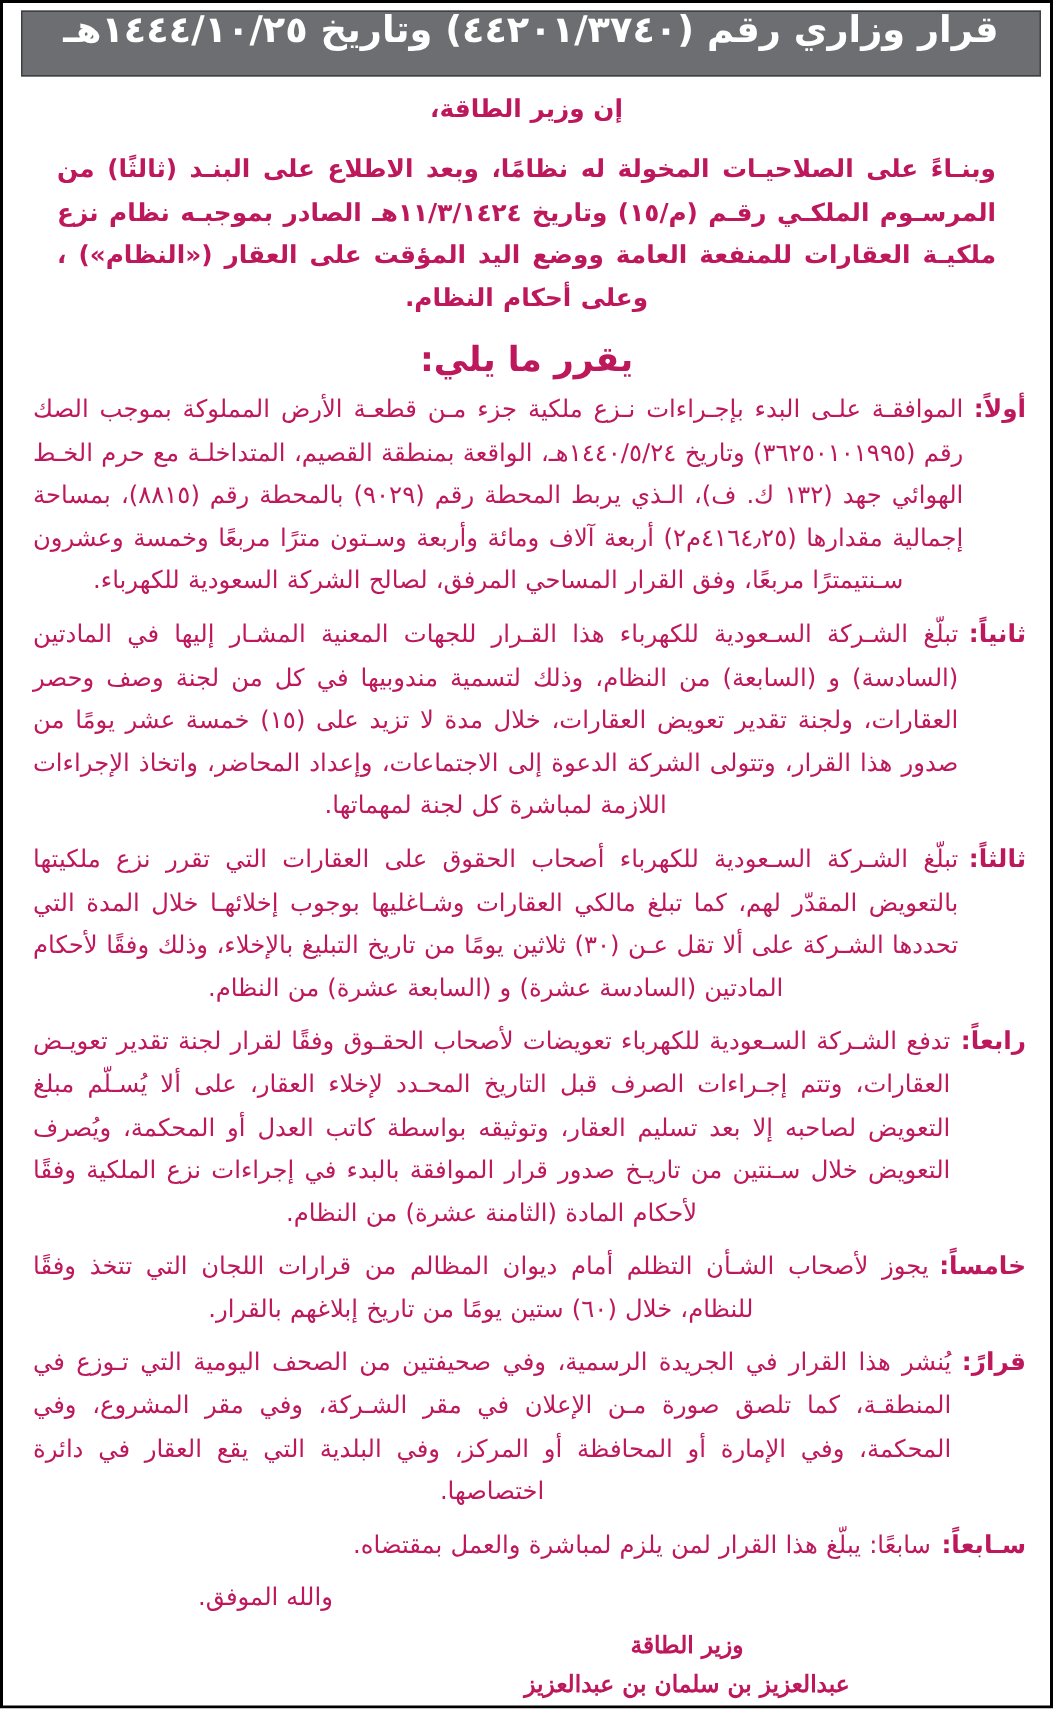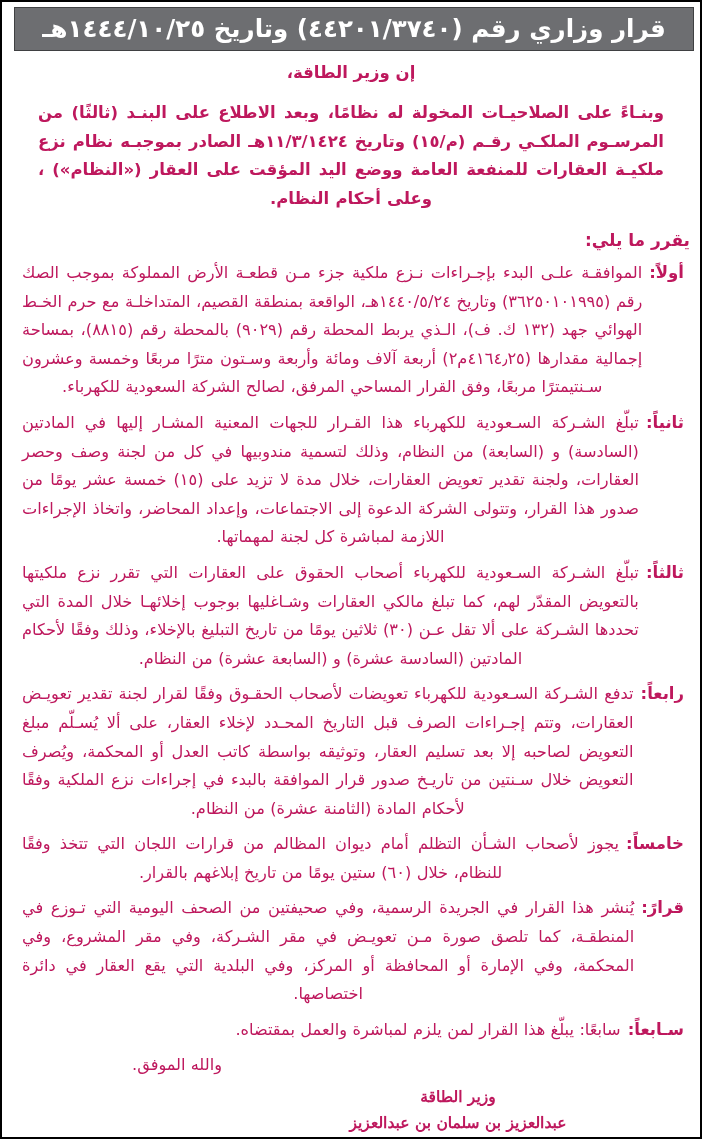--- a/index.html
+++ b/index.html
@@ -26,21 +26,21 @@
   .header-bar {
     position: absolute;
     top: 5px;
     right: 6px;
     left: 12px;
     height: 44px;
     background: #6d6e71;
     border: 1px solid #3f4042;
     box-sizing: border-box;
     display: flex;
-    align-items: center;
+    align-items: flex-start;
     justify-content: center;
   }
   .header-title {
     color: #ffffff;
     font-size: 24.5px;
     font-weight: bold;
     letter-spacing: -0.2px;
     white-space: nowrap;
     line-height: 1;
     direction: rtl;
@@ -73,22 +73,23 @@
     font-weight: bold;
     line-height: 28.5px;
     text-align: justify;
     text-align-last: center;
     margin: 12px;
     padding: 0 14px 0 14px;
     word-spacing: 0.5px;
   }
 
   .decrees-line {
-    font-size: 17px;
-    font-weight: bold;
+    font-size: 23px;
+    font-weight: bold;
+    text-align: center;
     line-height: 30px;
     margin: 2px 0 4px 0;
   }
 
   
   .clause {
     display: flex;
     flex-direction: row;
     align-items: flex-start;
     margin: 0 0 7px 0;
@@ -178,21 +179,21 @@
       <span class="clause-text">تدفع الشـركة السـعودية للكهرباء تعويضات لأصحاب الحقـوق وفقًا لقرار لجنة تقدير تعويـض العقارات، وتتم إجـراءات الصرف قبل التاريخ المحـدد لإخلاء العقار، على ألا يُسـلّم مبلغ التعويض لصاحبه إلا بعد تسليم العقار، وتوثيقه بواسطة كاتب العدل أو المحكمة، ويُصرف التعويض خلال سـنتين من تاريـخ صدور قرار الموافقة بالبدء في إجراءات نزع الملكية وفقًا لأحكام المادة (الثامنة عشرة) من النظام.</span>
     </div>
 
     <div class="clause">
       <span class="clause-label">خامساً:</span>
       <span class="clause-text">يجوز لأصحاب الشـأن التظلم أمام ديوان المظالم من قرارات اللجان التي تتخذ وفقًا للنظام، خلال (٦٠) ستين يومًا من تاريخ إبلاغهم بالقرار.</span>
     </div>
 
     <div class="clause">
       <span class="clause-label">قرارً:</span>
-      <span class="clause-text">يُنشر هذا القرار في الجريدة الرسمية، وفي صحيفتين من الصحف اليومية التي تـوزع في المنطقـة، كما تلصق صورة مـن تعويـض في مقر الشـركة، وفي مقر المشروع، وفي المحكمة، وفي الإمارة أو المحافظة أو المركز، وفي البلدية التي يقع العقار في دائرة اختصاصها.</span>
+      <span class="clause-text">يُنشر هذا القرار في الجريدة الرسمية، وفي صحيفتين من الصحف اليومية التي تـوزع في المنطقـة، كما تلصق صورة مـن الإعلان في مقر الشـركة، وفي مقر المشروع، وفي المحكمة، وفي الإمارة أو المحافظة أو المركز، وفي البلدية التي يقع العقار في دائرة اختصاصها.</span>
     </div>
 
     <div class="clause">
       <span class="clause-label">سـابعاً:</span>
       <span class="clause-text" style="text-align-last:right;">سابعًا: يبلّغ هذا القرار لمن يلزم لمباشرة والعمل بمقتضاه.</span>
     </div>
 
     <p class="closing-line">والله الموفق.</p>
 
     <div class="sign-block">

